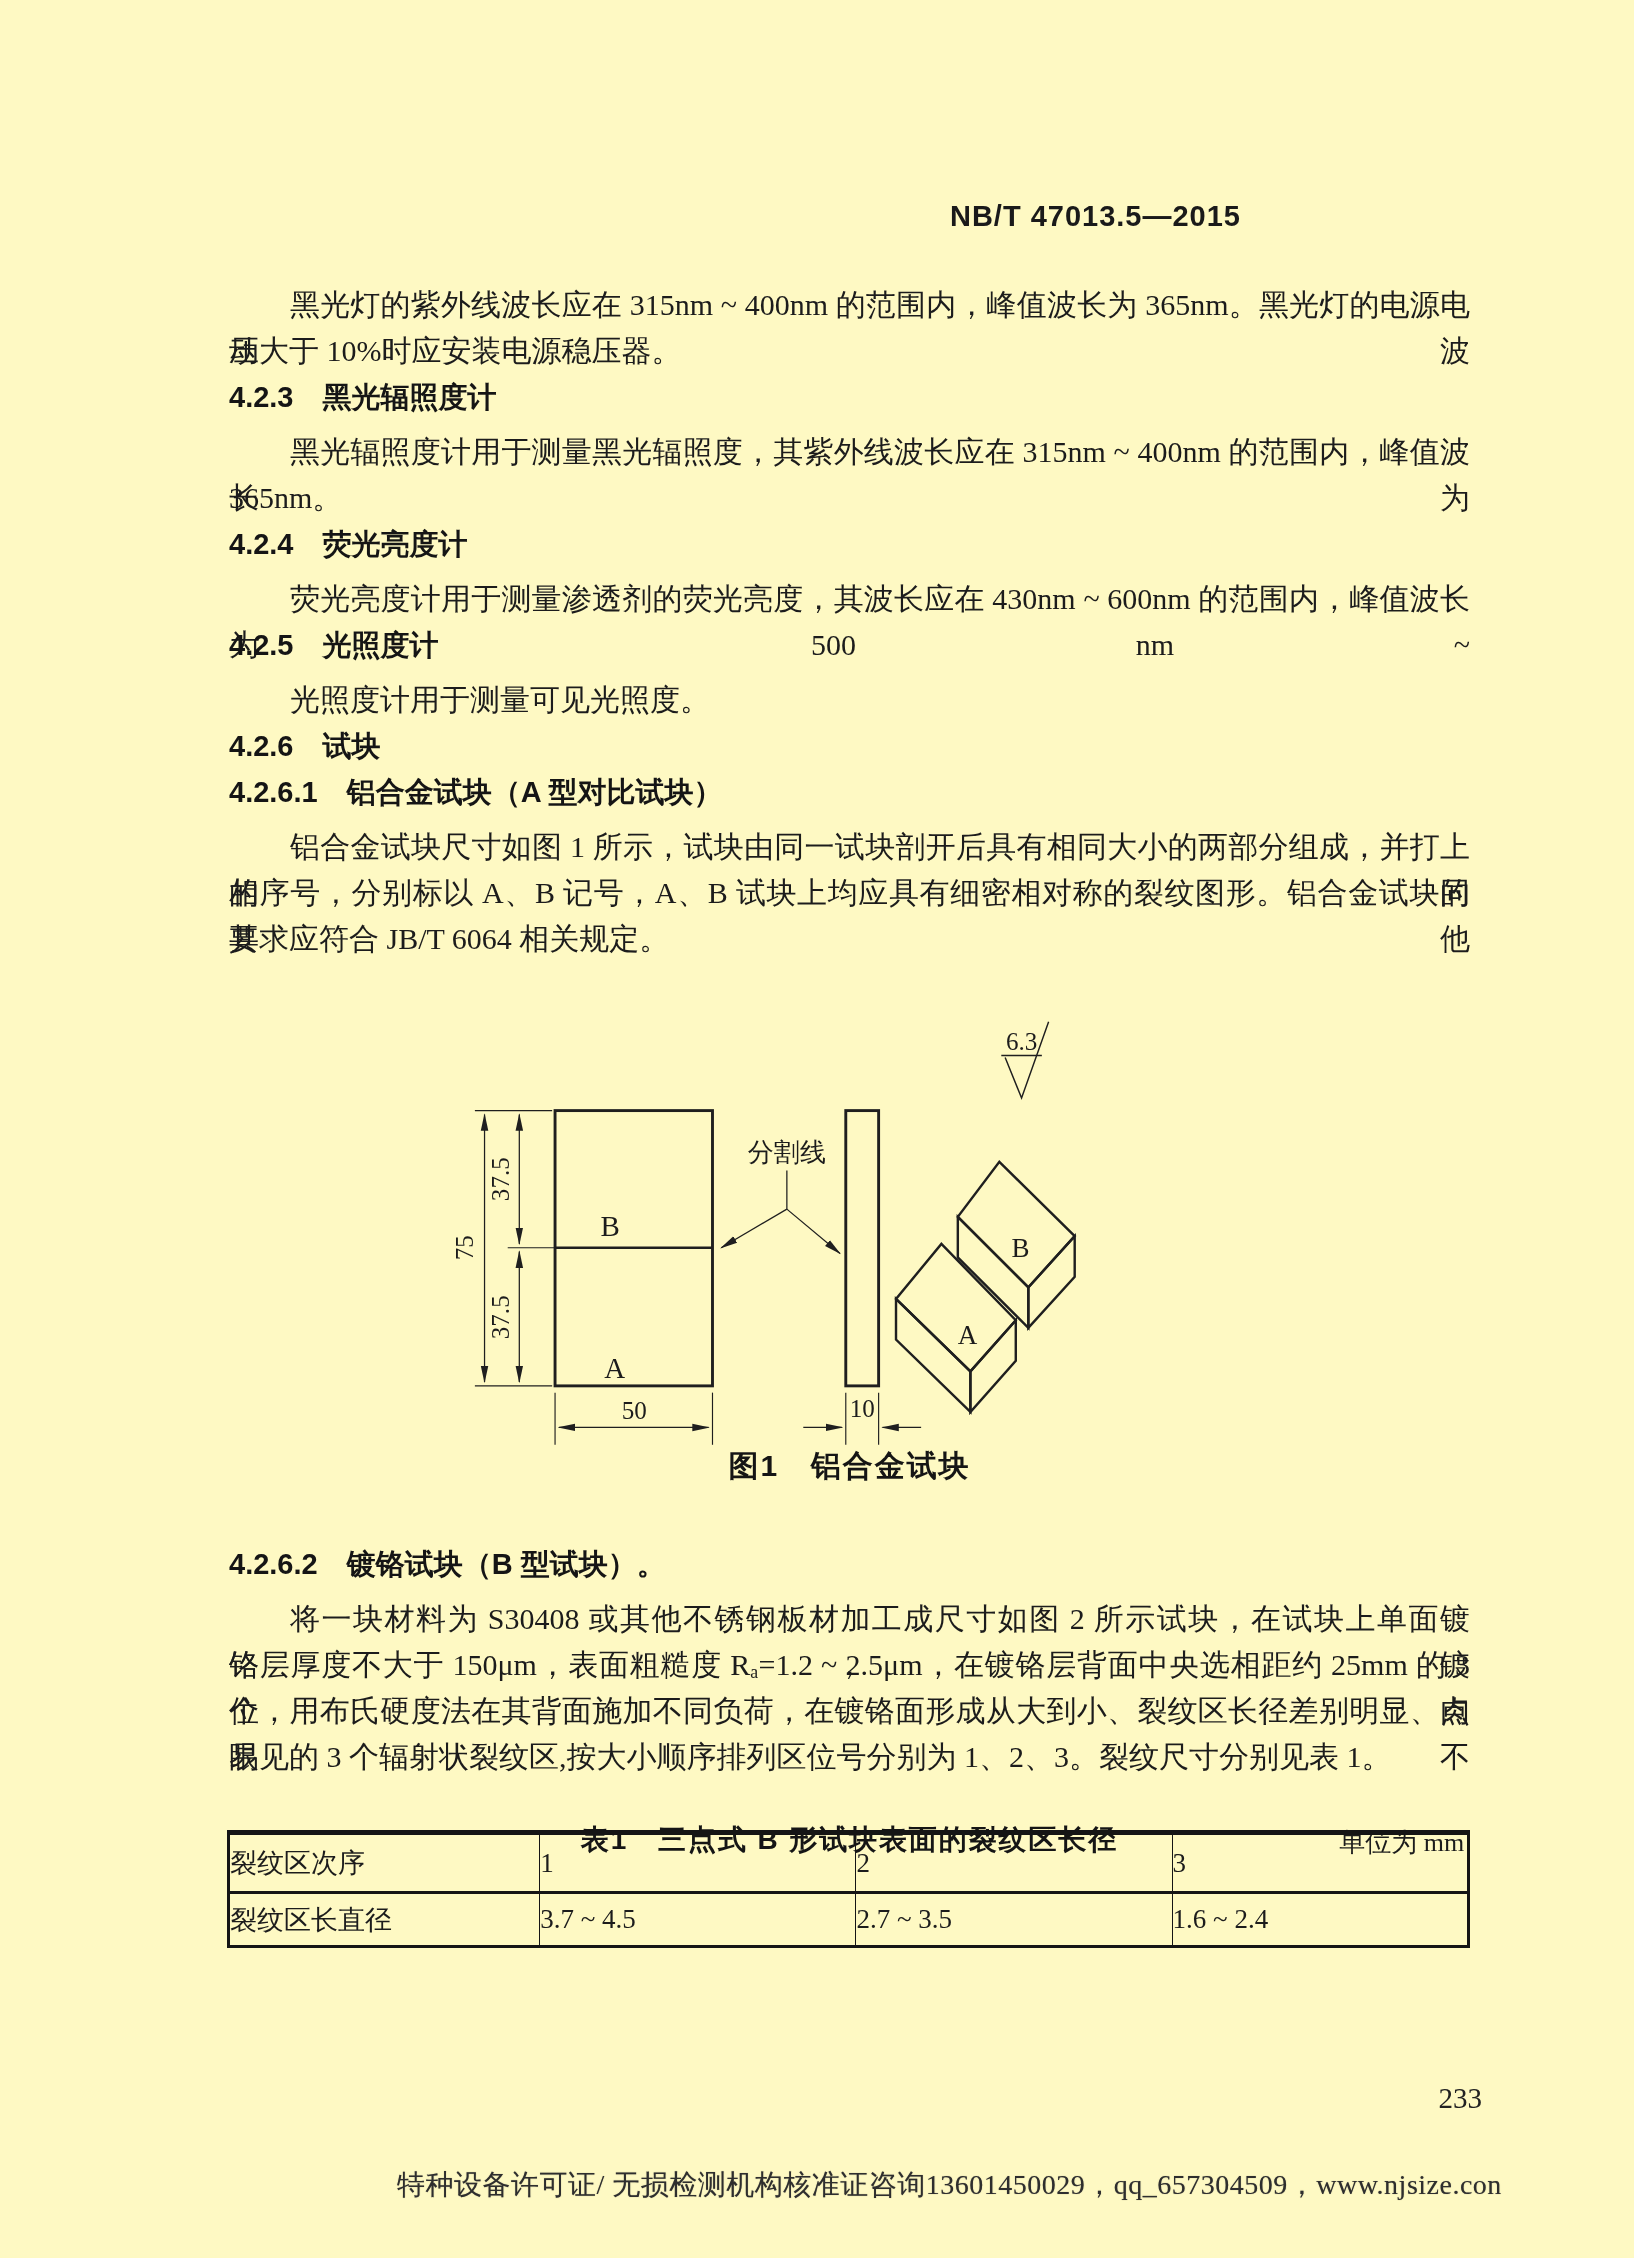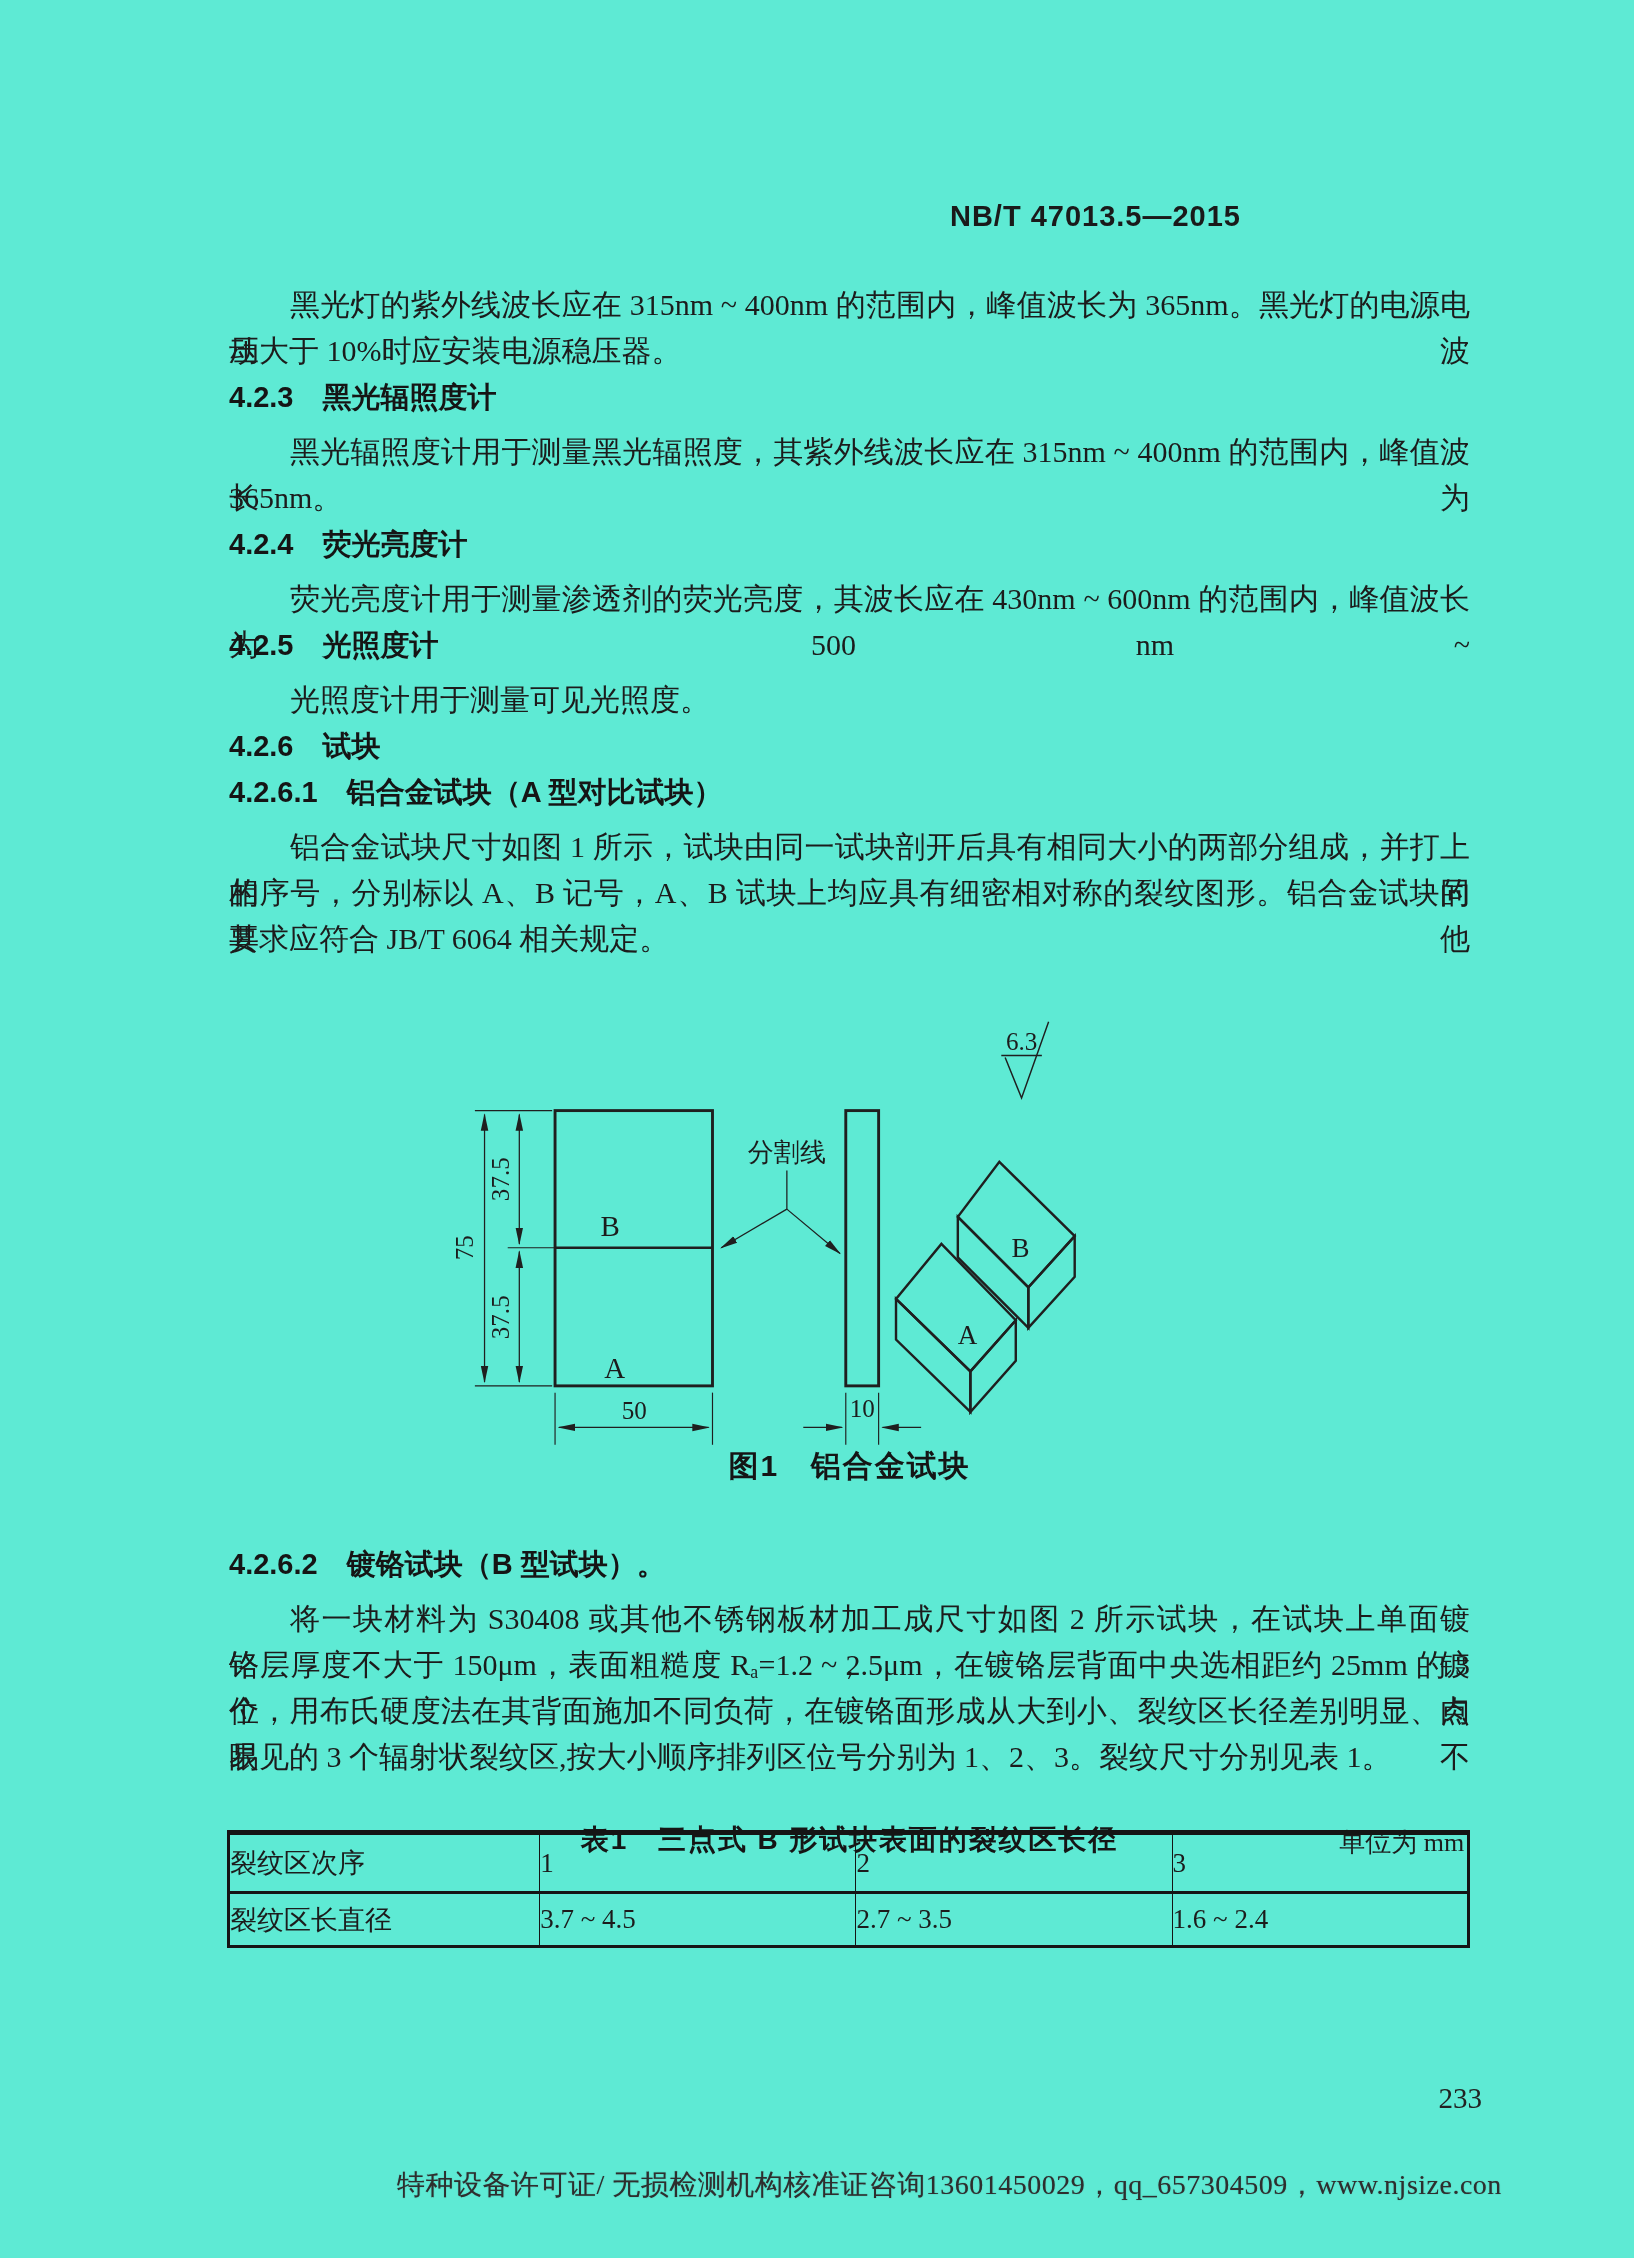--- a/index.html
+++ b/index.html
@@ -1,18 +1,18 @@
 <!DOCTYPE html>
 <html><head>
 <meta charset="utf-8">
 <style>
   html,body{margin:0;padding:0;background:#e8e8e8;}
   .page{
     position:relative; width:1635px; height:2258px; overflow:hidden;
-    background:#5eead4; color:#1c1c1c;
+    background:#fef9c3; color:#1c1c1c;
     font-family:"Liberation Serif","DejaVu Serif",serif;
   }
   .doc-header{
     position:absolute; top:200px; right:394px;
     font-family:"Liberation Sans","DejaVu Sans",sans-serif;
     font-weight:700; font-size:29px; letter-spacing:1px; color:#1a1a1a;
   }
   .textblock{position:absolute; left:229px; width:1241px;}
   .tb1{top:273px;}
   .tb2{top:1541px;}

